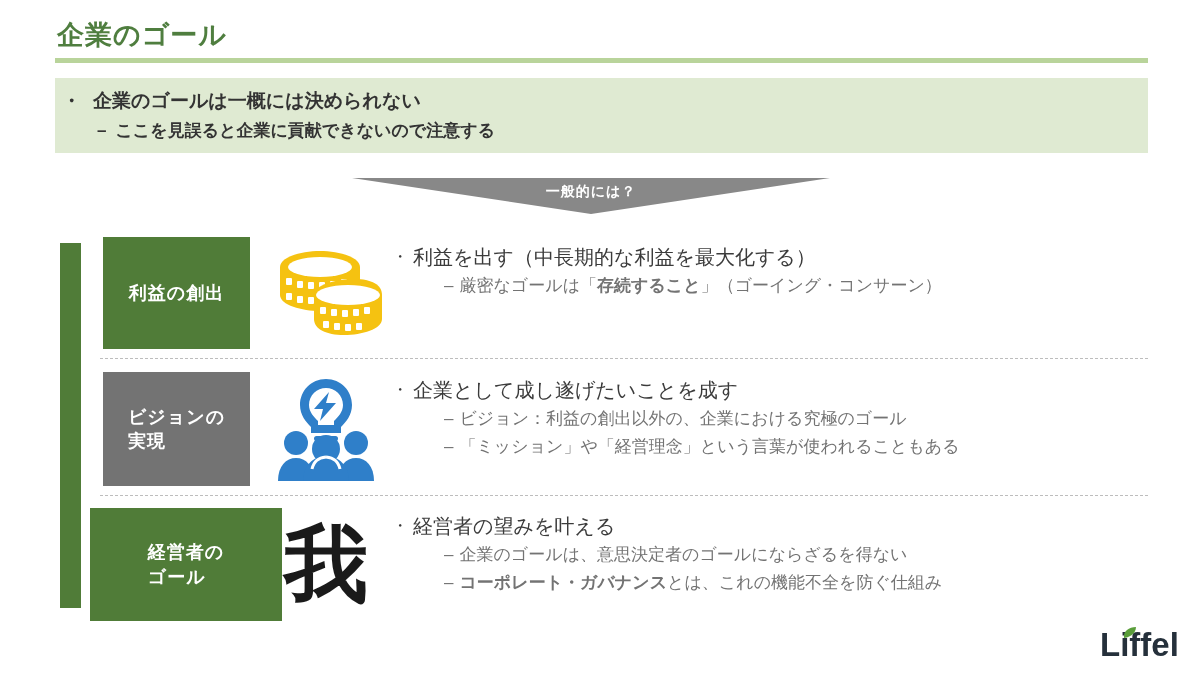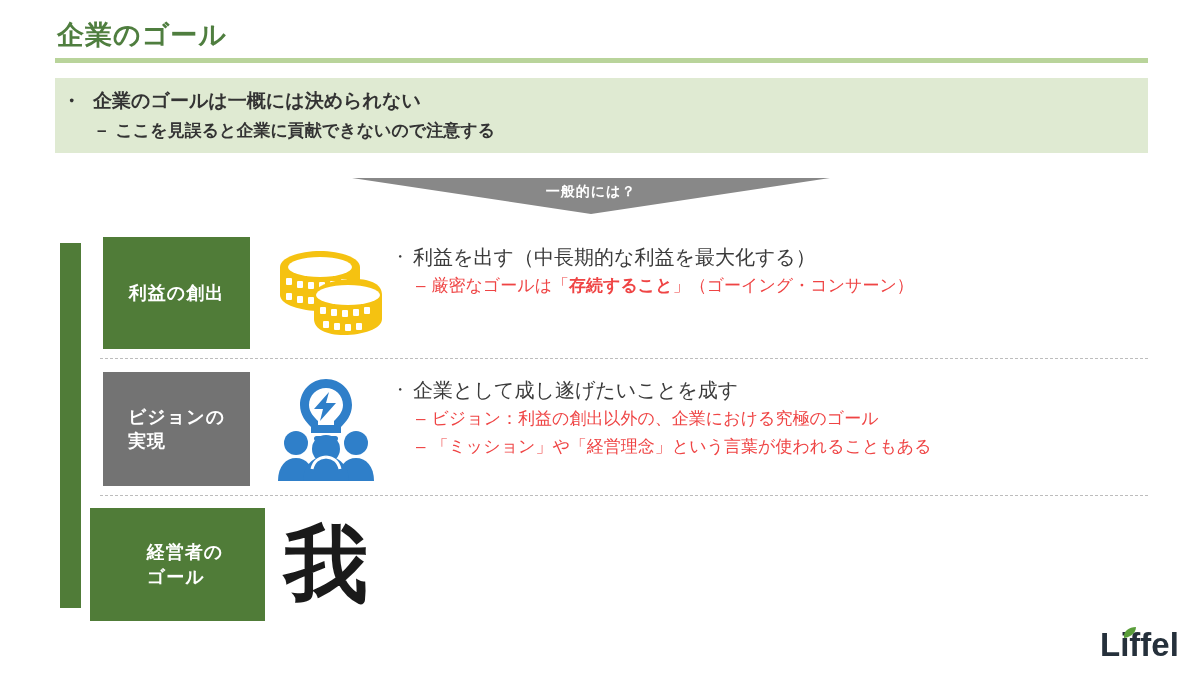--- a/index.html
+++ b/index.html
@@ -114,21 +114,21 @@
     justify-content: center;
     text-align: left;
     color: #ffffff;
     font-weight: bold;
     font-size: 18px;
     line-height: 1.35;
     letter-spacing: 1px;
   }
   #cat-box-1 { left: 103px; top: 0px;  width: 147px; height: 112px; background: #507c38; }
   #cat-box-2 { left: 103px; top: 2px;  width: 147px; height: 114px; background: #737373; }
-  #cat-box-3 { left: 90px;  top: 2px;  width: 160px; height: 113px; background: #507c38; padding-left: 15px; }
+  #cat-box-3 { left: 90px;  top: 2px;  width: 192px; height: 113px; background: #507c38; }
 
   
   .icon-slot {
     position: absolute;
     left: 262px;
     width: 128px;
     display: flex;
     align-items: center;
     justify-content: center;
   }
@@ -152,24 +152,24 @@
 
   .lvl1 {
     font-size: 20px;
     color: #3b3b3b;
     white-space: nowrap;
     line-height: 1.45;
   }
   .lvl1 .bul { margin-right: 5px; font-size: 16px; vertical-align: 2px; }
   .lvl2 {
     font-size: 17px;
-    color: #ef4444;
+    color: #737373;
     white-space: nowrap;
     line-height: 1.65;
-    margin-left: 24px;
+    margin-left: 52px;
   }
   .lvl2 .dash { margin-right: 6px; }
   .b { font-weight: bold; }
 
   
   .sep {
     position: absolute;
     left: 100px;
     width: 1048px;
     height: 0;
@@ -335,20 +335,31 @@
     <div>
       <div>経営者の</div>
       <div>ゴール</div>
     </div>
   </div>
 
   <div class="icon-slot" id="icon-slot-3">
     <div id="kanji-ware">我</div>
   </div>
 
+  <div class="txt-block" id="txt-3">
+    <div class="lvl1">
+      <span class="bul">・</span><span>経営者の望みを叶える</span>
+    </div>
+    <div class="lvl2">
+      <span class="dash">–</span><span>企業のゴールは、意思決定者のゴールにならざるを得ない</span>
+    </div>
+    <div class="lvl2">
+      <span class="dash">–</span><span class="b">コーポレート・ガバナンス</span><span>とは、これの機能不全を防ぐ仕組み</span>
+    </div>
+  </div>
 </div>
 
 <div id="logo">
   <div id="logo-text">Liffel</div>
   <svg id="logo-leaf" viewBox="0 0 14 12">
     <path d="M13 0 C6 0, 0 4, 1 11 C5 11, 13 7, 13 0 Z" fill="#5a9e3a"></path>
   </svg>
 </div>
 
 </body></html>

